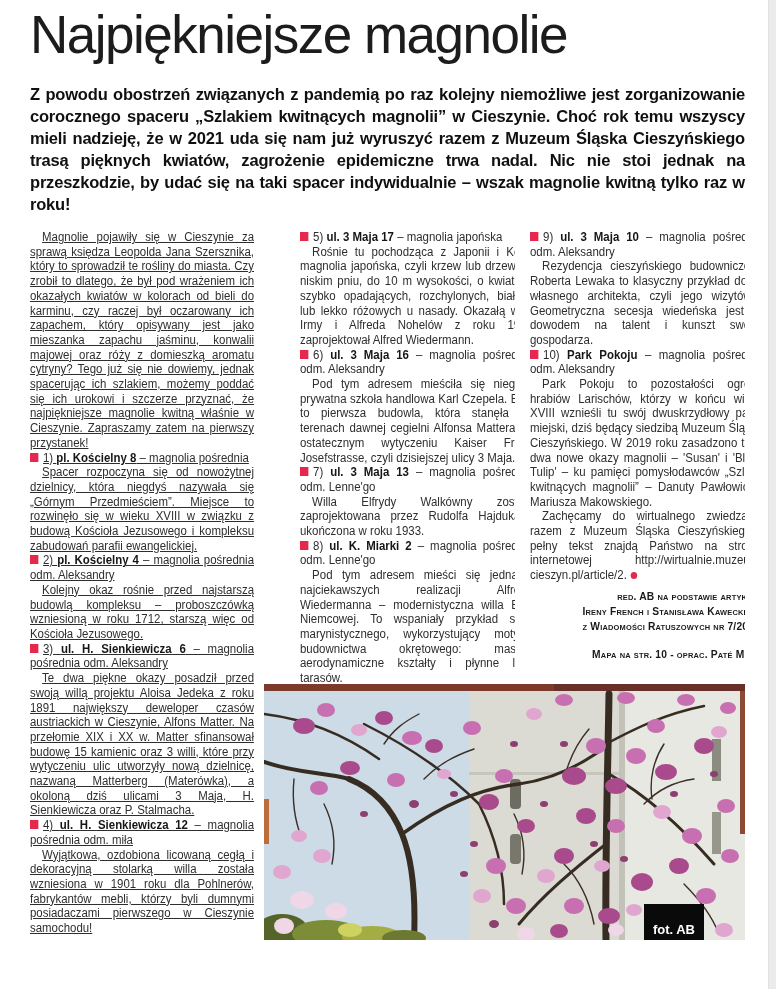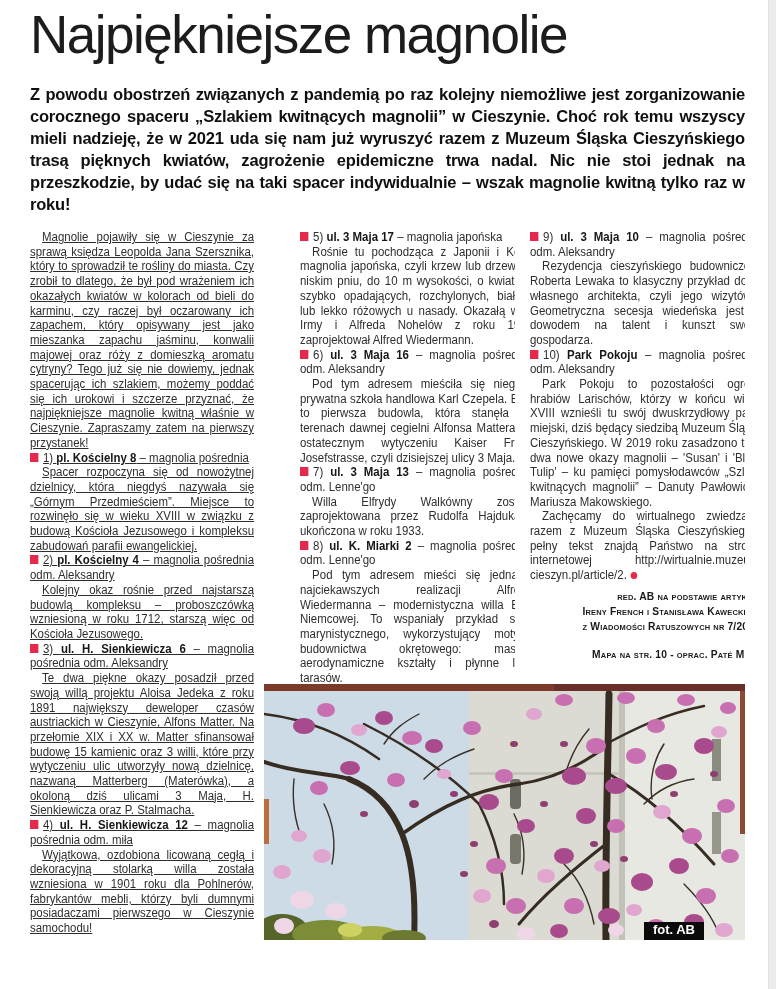--- a/index.html
+++ b/index.html
@@ -26,21 +26,21 @@
   .addr{font-weight:700;color:#161616;}
   .bullet{display:inline-block;width:9px;height:9px;background:#e5294d;margin-right:5px;}
   .stop-body{margin:0;text-indent:13px;}
   .end-dot{display:inline-block;width:7px;height:7px;border-radius:50%;background:#e5294d;margin-left:4px;}
   .credits{margin:6px 0 0 0;text-align:right;font-weight:700;font-variant:small-caps;
            font-size:11px;line-height:15px;letter-spacing:0.2px;color:#1a1a1a;text-indent:0;}
   .map-note{margin-top:13px;}
   .photo{position:relative;width:481px;height:256px;margin-top:0;}
   .photo svg{display:block;}
   .caption{position:absolute;right:41px;bottom:0;background:#0a0a0a;color:#ffffff;
-           font-size:13px;font-weight:700;padding:0 9px 3px 9px;}
+           font-size:13px;font-weight:700;padding:18px 9px 3px 9px;}
   .scroll-track{position:absolute;top:0;right:0;width:7px;height:989px;background:#ebebeb;border-left:1px solid #e2e2e2;}
 </style>
 </head>
 <body>
 
 <div class="page">
   <div class="inner">
     <h1 class="t1">Najpiękniejsze magnolie</h1>
 
     <p class="lead">Z powodu obostrzeń związanych z pandemią po raz kolejny niemożliwe jest zorganizowanie corocznego spaceru „Szlakiem kwitnących magnolii” w Cieszynie. Choć rok temu wszyscy mieli nadzieję, że w 2021 uda się nam już wyruszyć razem z Muzeum Śląska Cieszyńskiego trasą pięknych kwiatów, zagrożenie epidemiczne trwa nadal. Nic nie stoi jednak na przeszkodzie, by udać się na taki spacer indywidualnie – wszak magnolie kwitną tylko raz w roku!</p>

